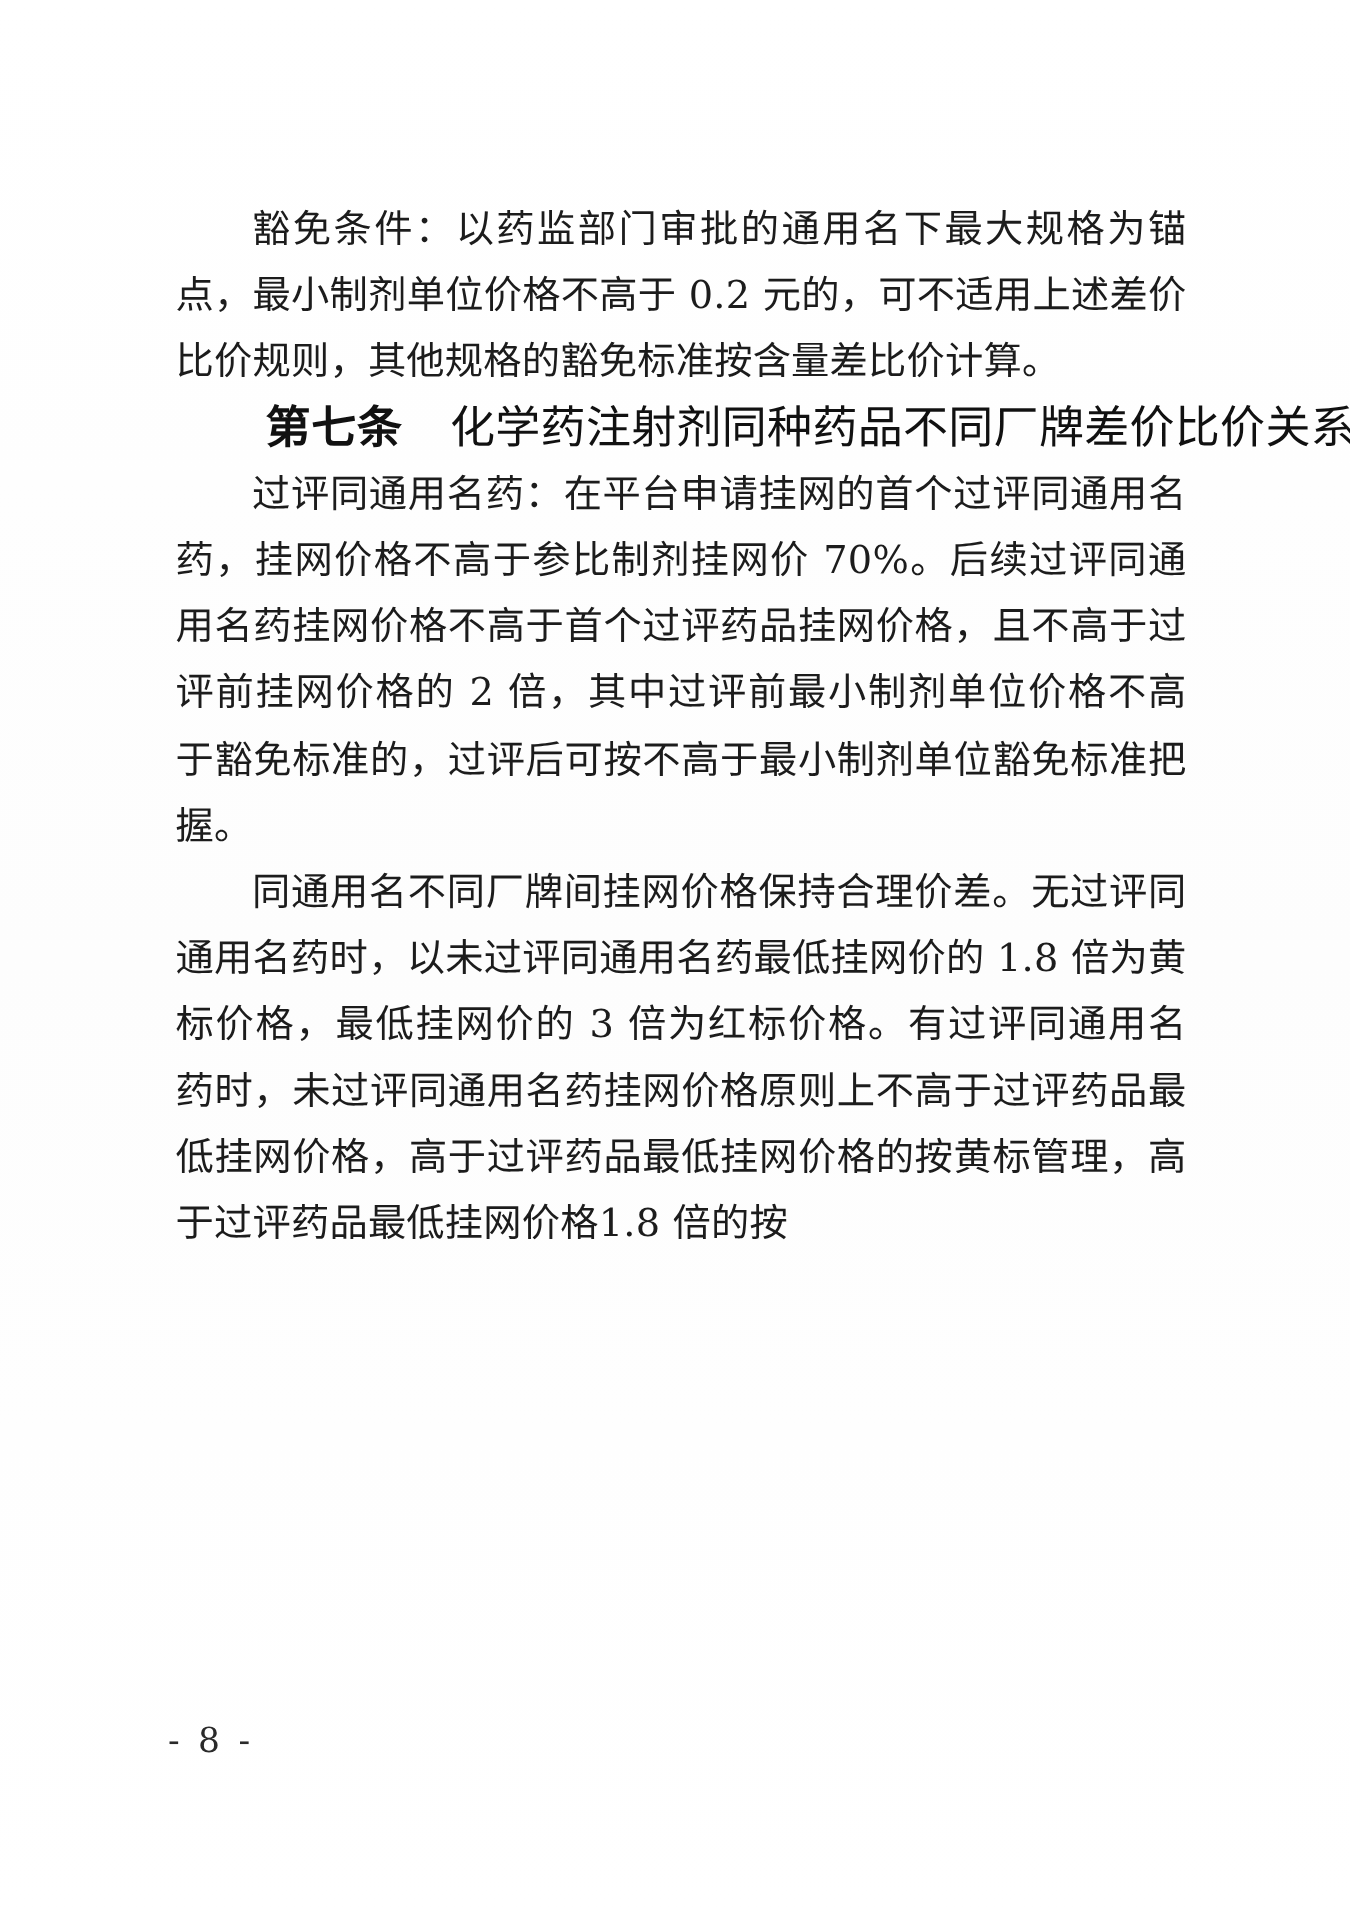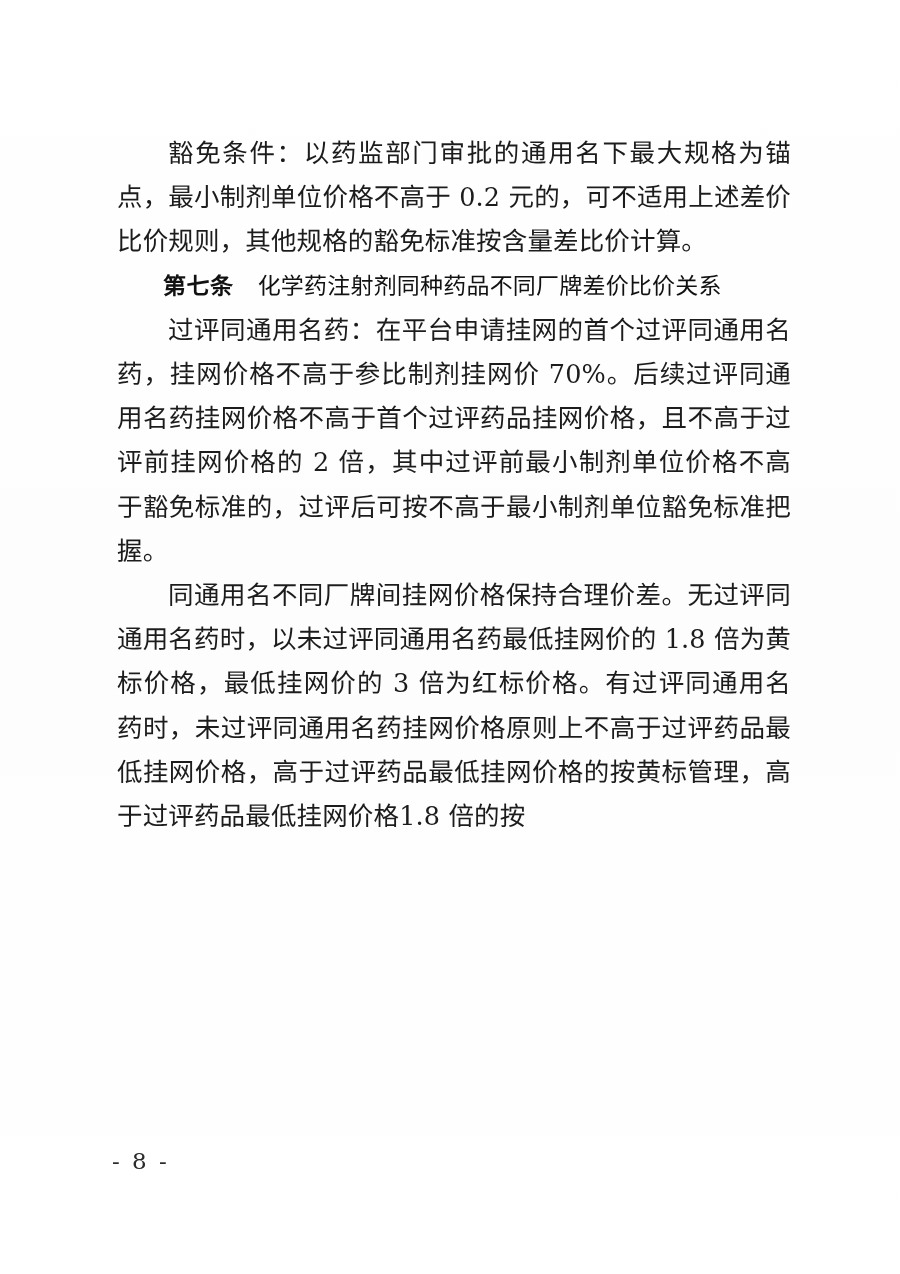--- a/index.html
+++ b/index.html
@@ -44,21 +44,21 @@
     color: #1c1c1c;
   }
 
   .para + .para {
     margin-top: 0px;
   }
 
   
   .heading-line {
     margin: 0;
-    font-size: 23px;
+    font-size: 30px;
     line-height: 44.2px;
     text-indent: 2em;
     color: #111111;
     white-space: nowrap;
   }
   .heading-label {
     font-family: "DejaVu Sans", "Liberation Sans", sans-serif;
     font-weight: bold;
     letter-spacing: 0.5px;
   }

